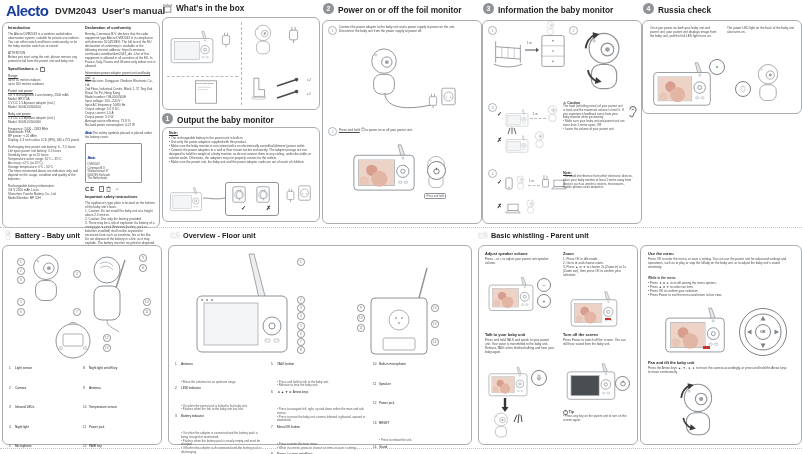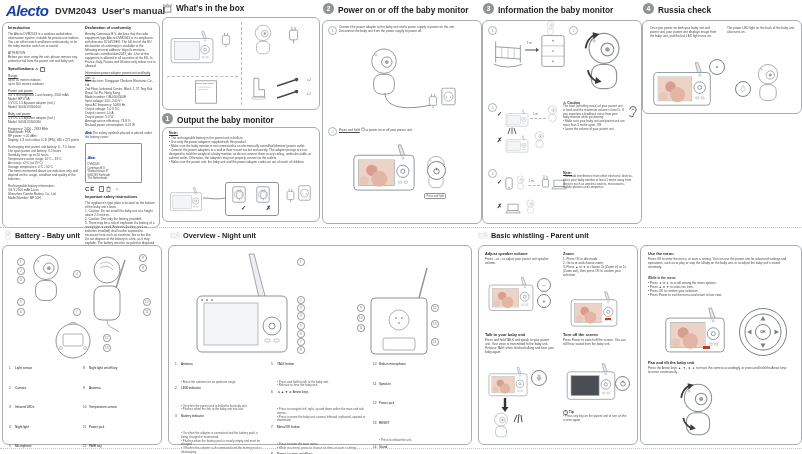--- a/index.html
+++ b/index.html
@@ -25,21 +25,21 @@
   .ill{position:absolute;overflow:visible;}
   .chk{position:absolute;font-size:6px;font-weight:bold;color:#3a3a3a;line-height:1;}
   .dash-v{position:absolute;border-left:1px dashed #b8bcc0;}
   .dash-h{position:absolute;border-top:1px dashed #b8bcc0;}
   .dotline{position:absolute;border-top:1.2px dotted #c2c6ca;left:0;width:802px;}
   .mag{position:absolute;border:1px solid #7d8286;border-radius:50%;background:#fff;z-index:4;
        display:flex;align-items:center;justify-content:center;}
   .lbl-box{position:absolute;border:0.6px solid #8f9296;border-radius:1.5px;font-size:2.6px;color:#555;
            padding:0.5px 1.5px;background:#fff;white-space:nowrap;z-index:4;}
   .dist{position:absolute;font-size:2.9px;color:#555;white-space:nowrap;}
-  .logo{font-weight:800;letter-spacing:-0.6px;font-style:italic;}
+  .logo{font-weight:800;letter-spacing:-0.6px;}
   .mini-i{display:inline-block;border:0.6px solid #777;border-radius:0.8px;font-size:2.6px;line-height:1;
           padding:0.4px 1px;color:#555;font-style:italic;margin-left:1.5px;vertical-align:top;}
   .warn-g{font-size:3.4px;color:#555;margin-left:1.5px;}
   .ov-item{margin-bottom:1.6px;}
   .ov-n{display:inline-block;width:6px;font-size:3.1px;color:#333;vertical-align:top;}
   .ov-t{display:inline-block;font-size:3.15px;color:#222;width:calc(100% - 7px);vertical-align:top;}
   .ov-d{font-size:2.95px;line-height:1.26;color:#5a5a5a;margin:0.6px 0 0 6px;white-space:pre-line;}
   .led{width:1.8px;height:1.8px;border-radius:50%;background:#5fae5f;}
 </style>
 </head>
@@ -251,21 +251,21 @@
     </div>
     <svg class="ill" style="left:122px;top:60px;width:11px;height:15px" viewBox="0 0 16 22">
         <use href="#adapter"></use>
       </svg>
     <svg class="ill" style="left:135px;top:57px;width:13px;height:16px" viewBox="0 0 18 22">
         <use href="#outlet"></use>
       </svg>
   </div>
 
   <div class="badge" style="left:323px;top:3px">2</div>
-  <div class="h-top" style="left:338px;top:5px">Power on or off the baby monitor</div>
+  <div class="h-top" style="left:338px;top:5px">Power on or off the foil monitor</div>
   <div class="panel" style="left:322px;top:20px;width:158px;height:202px">
     <div class="stepco" style="left:5px;top:5px">1</div>
     <div class="micro pre" style="left:16px;top:5px;width:136px">Connect the power adapter to the baby unit and a power supply to power on the unit.
 Disconnect the baby unit from the power supply to power off.</div>
     <svg class="ill" style="left:42px;top:26px;width:38px;height:49px" viewBox="0 0 40 52">
         <use href="#cam"></use>
       </svg>
     <svg class="ill" style="left:60px;top:72px;width:52px;height:22px" viewBox="0 0 52 22">
         <path d="M2,0 C2,14 20,18 48,12" fill="none" stroke="#8d9297"></path>
       </svg>
@@ -472,21 +472,21 @@
         <div class="ov-item"><span class="ov-n">9</span><span class="ov-t">Antenna</span><div class="ov-d"></div></div>
         <div class="ov-item"><span class="ov-n">10</span><span class="ov-t">Temperature sensor</span><div class="ov-d"></div></div>
         <div class="ov-item"><span class="ov-n">11</span><span class="ov-t">Power jack</span><div class="ov-d"></div></div>
         <div class="ov-item"><span class="ov-n">12</span><span class="ov-t">PAIR key</span></div>
       </div>
   </div>
 
   <svg class="ill" style="left:170px;top:231px;width:10px;height:8px" viewBox="0 0 70 52">
       <use href="#punit"></use>
     </svg>
-  <div class="h-bot" style="left:183px;top:231px">Overview - Night unit</div>
+  <div class="h-bot" style="left:183px;top:231px">Overview - Floor unit</div>
   <div class="panel" style="left:168px;top:245px;width:302px;height:198px">
     <svg class="ill" style="left:6px;top:2px;width:290px;height:110px" viewBox="0 0 290 110">
       <polygon points="74,6 79,6 90,48 84,50" fill="#eceef0" stroke="#8d9297" stroke-width="0.8"></polygon>
       <rect x="22" y="48" width="90" height="56" rx="5" fill="#fff" stroke="#8d9297"></rect>
       <rect x="29" y="55" width="54" height="42" fill="#f4f5f6" stroke="#9aa0a5" stroke-width="0.7"></rect>
       <circle cx="97" cy="78" r="9" fill="none" stroke="#8d9297"></circle>
       <circle cx="97" cy="78" r="3" fill="none" stroke="#8d9297"></circle>
       <rect x="90" y="91" width="5" height="3" rx="1" fill="none" stroke="#9aa0a5" stroke-width="0.6"></rect>
       <rect x="99" y="91" width="5" height="3" rx="1" fill="none" stroke="#9aa0a5" stroke-width="0.6"></rect>
       <circle cx="27" cy="52" r="1" fill="#8d9297"></circle>

